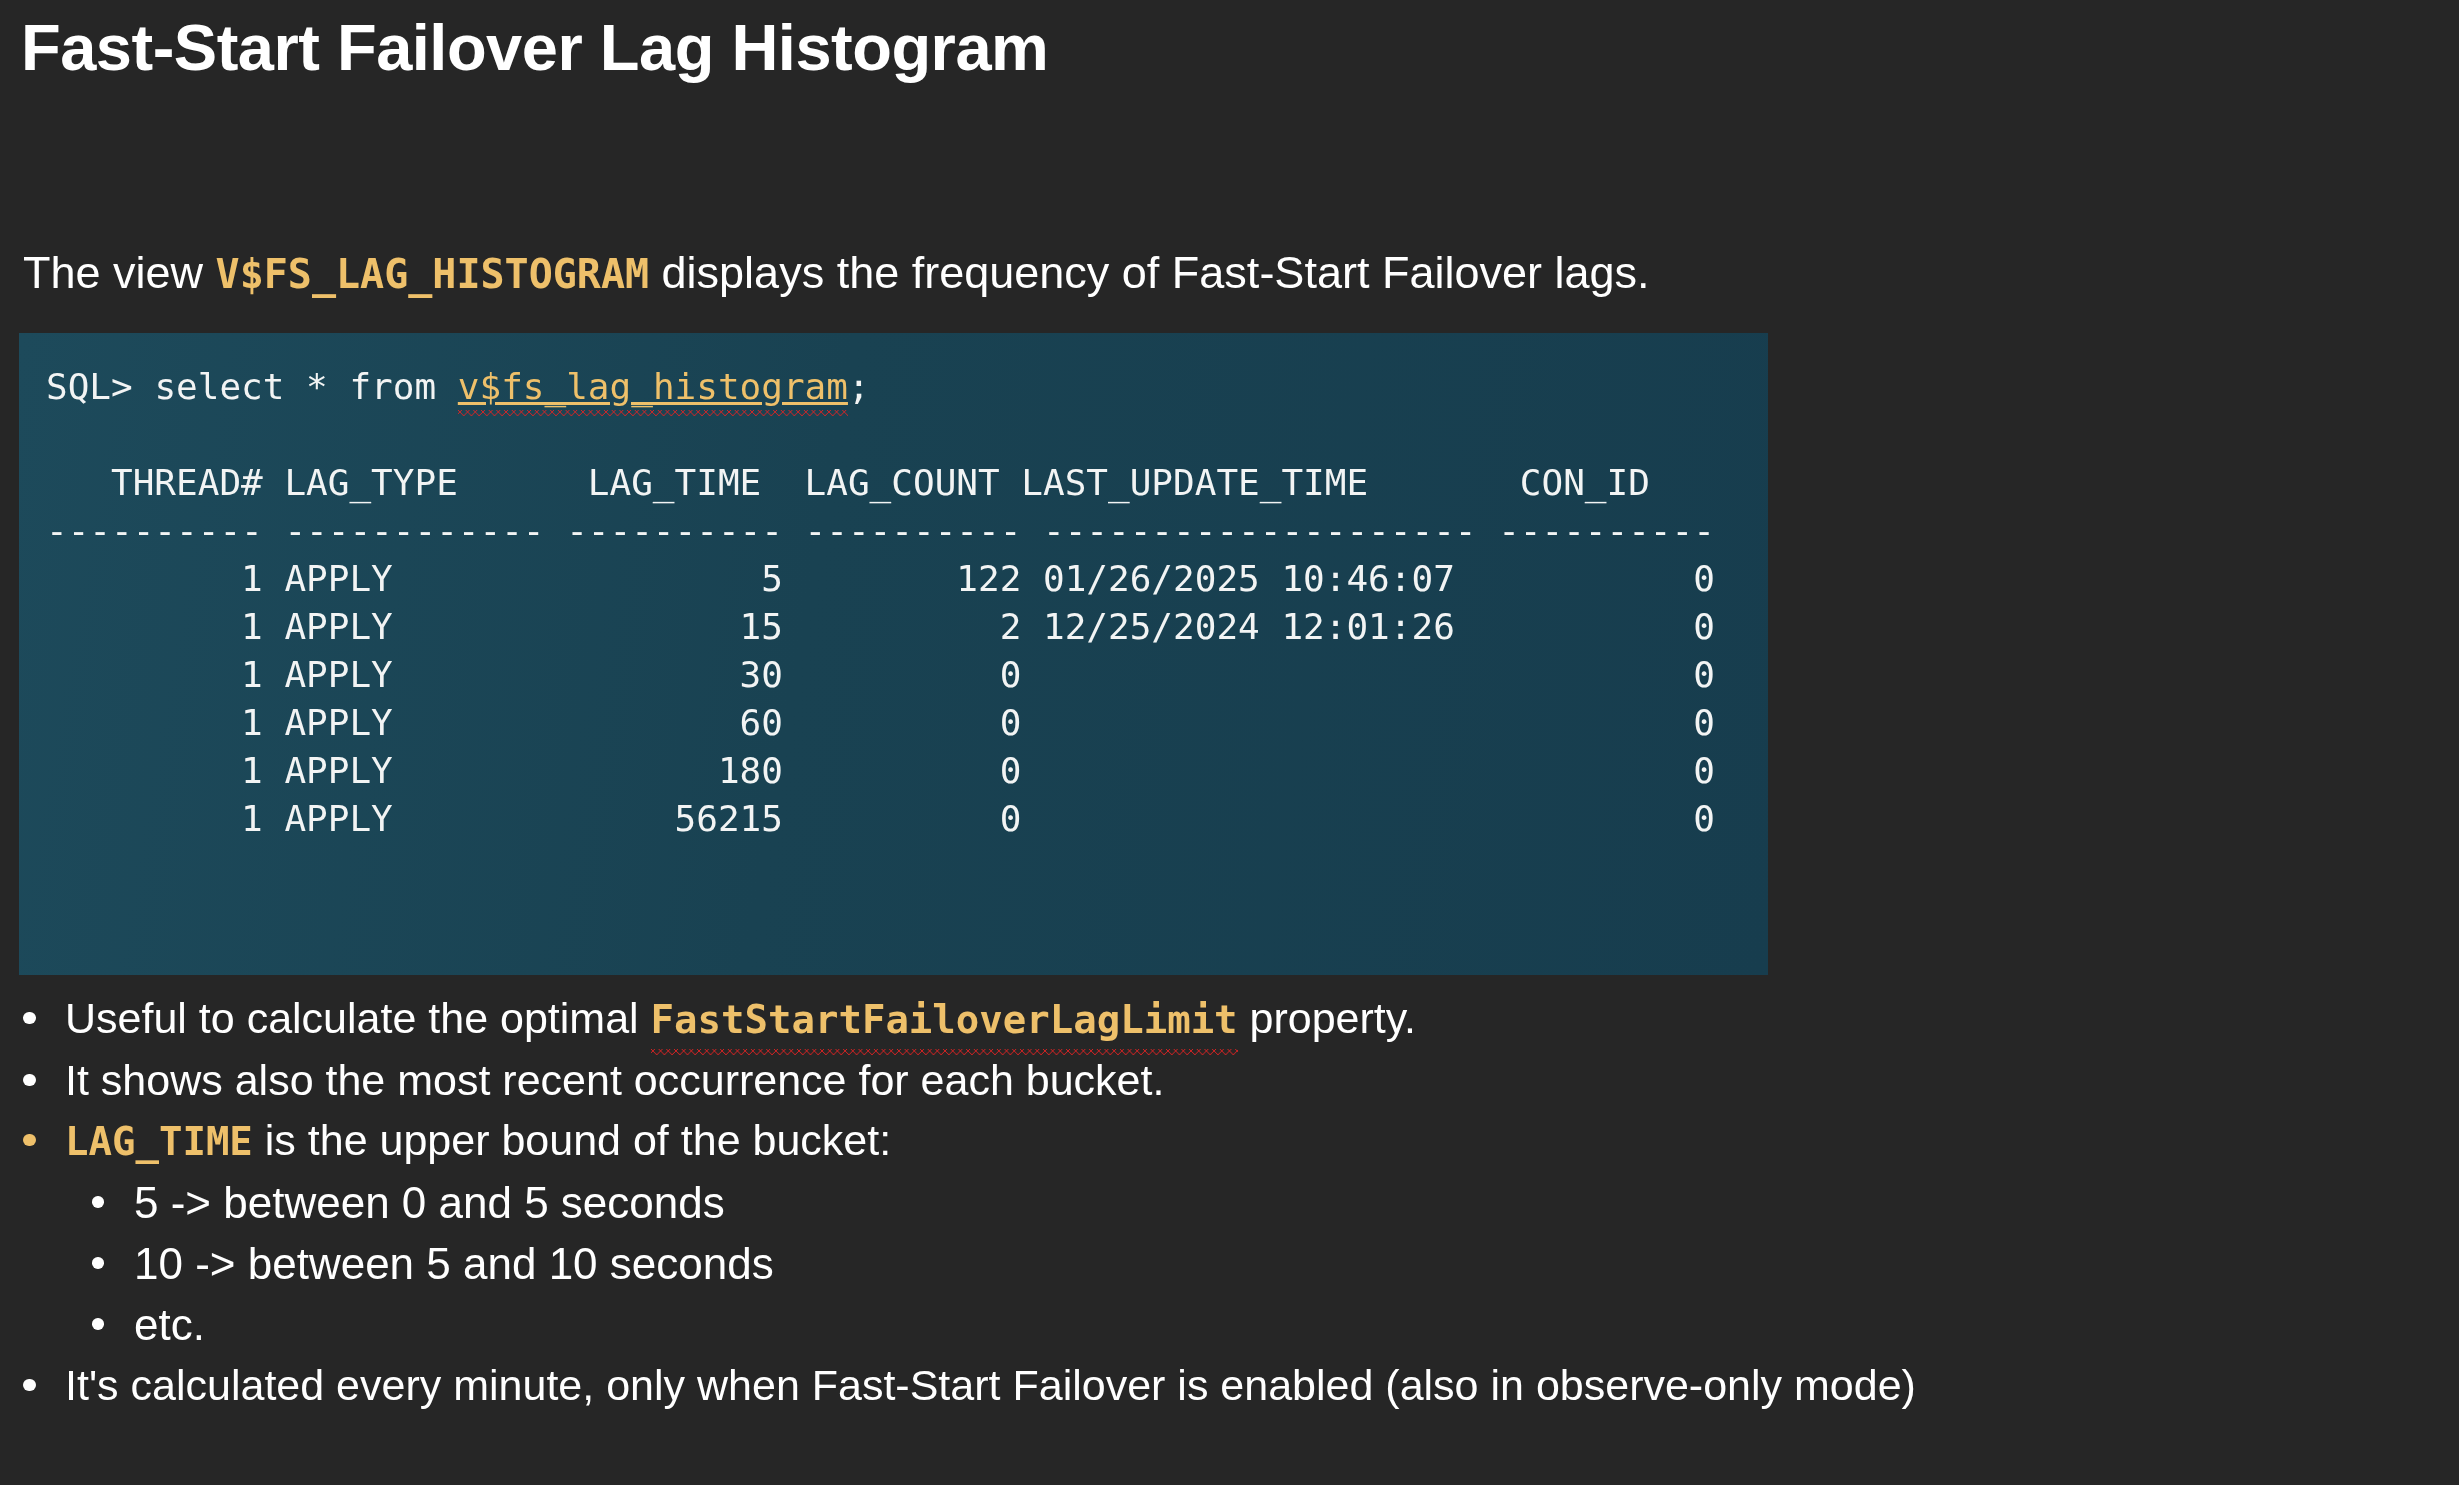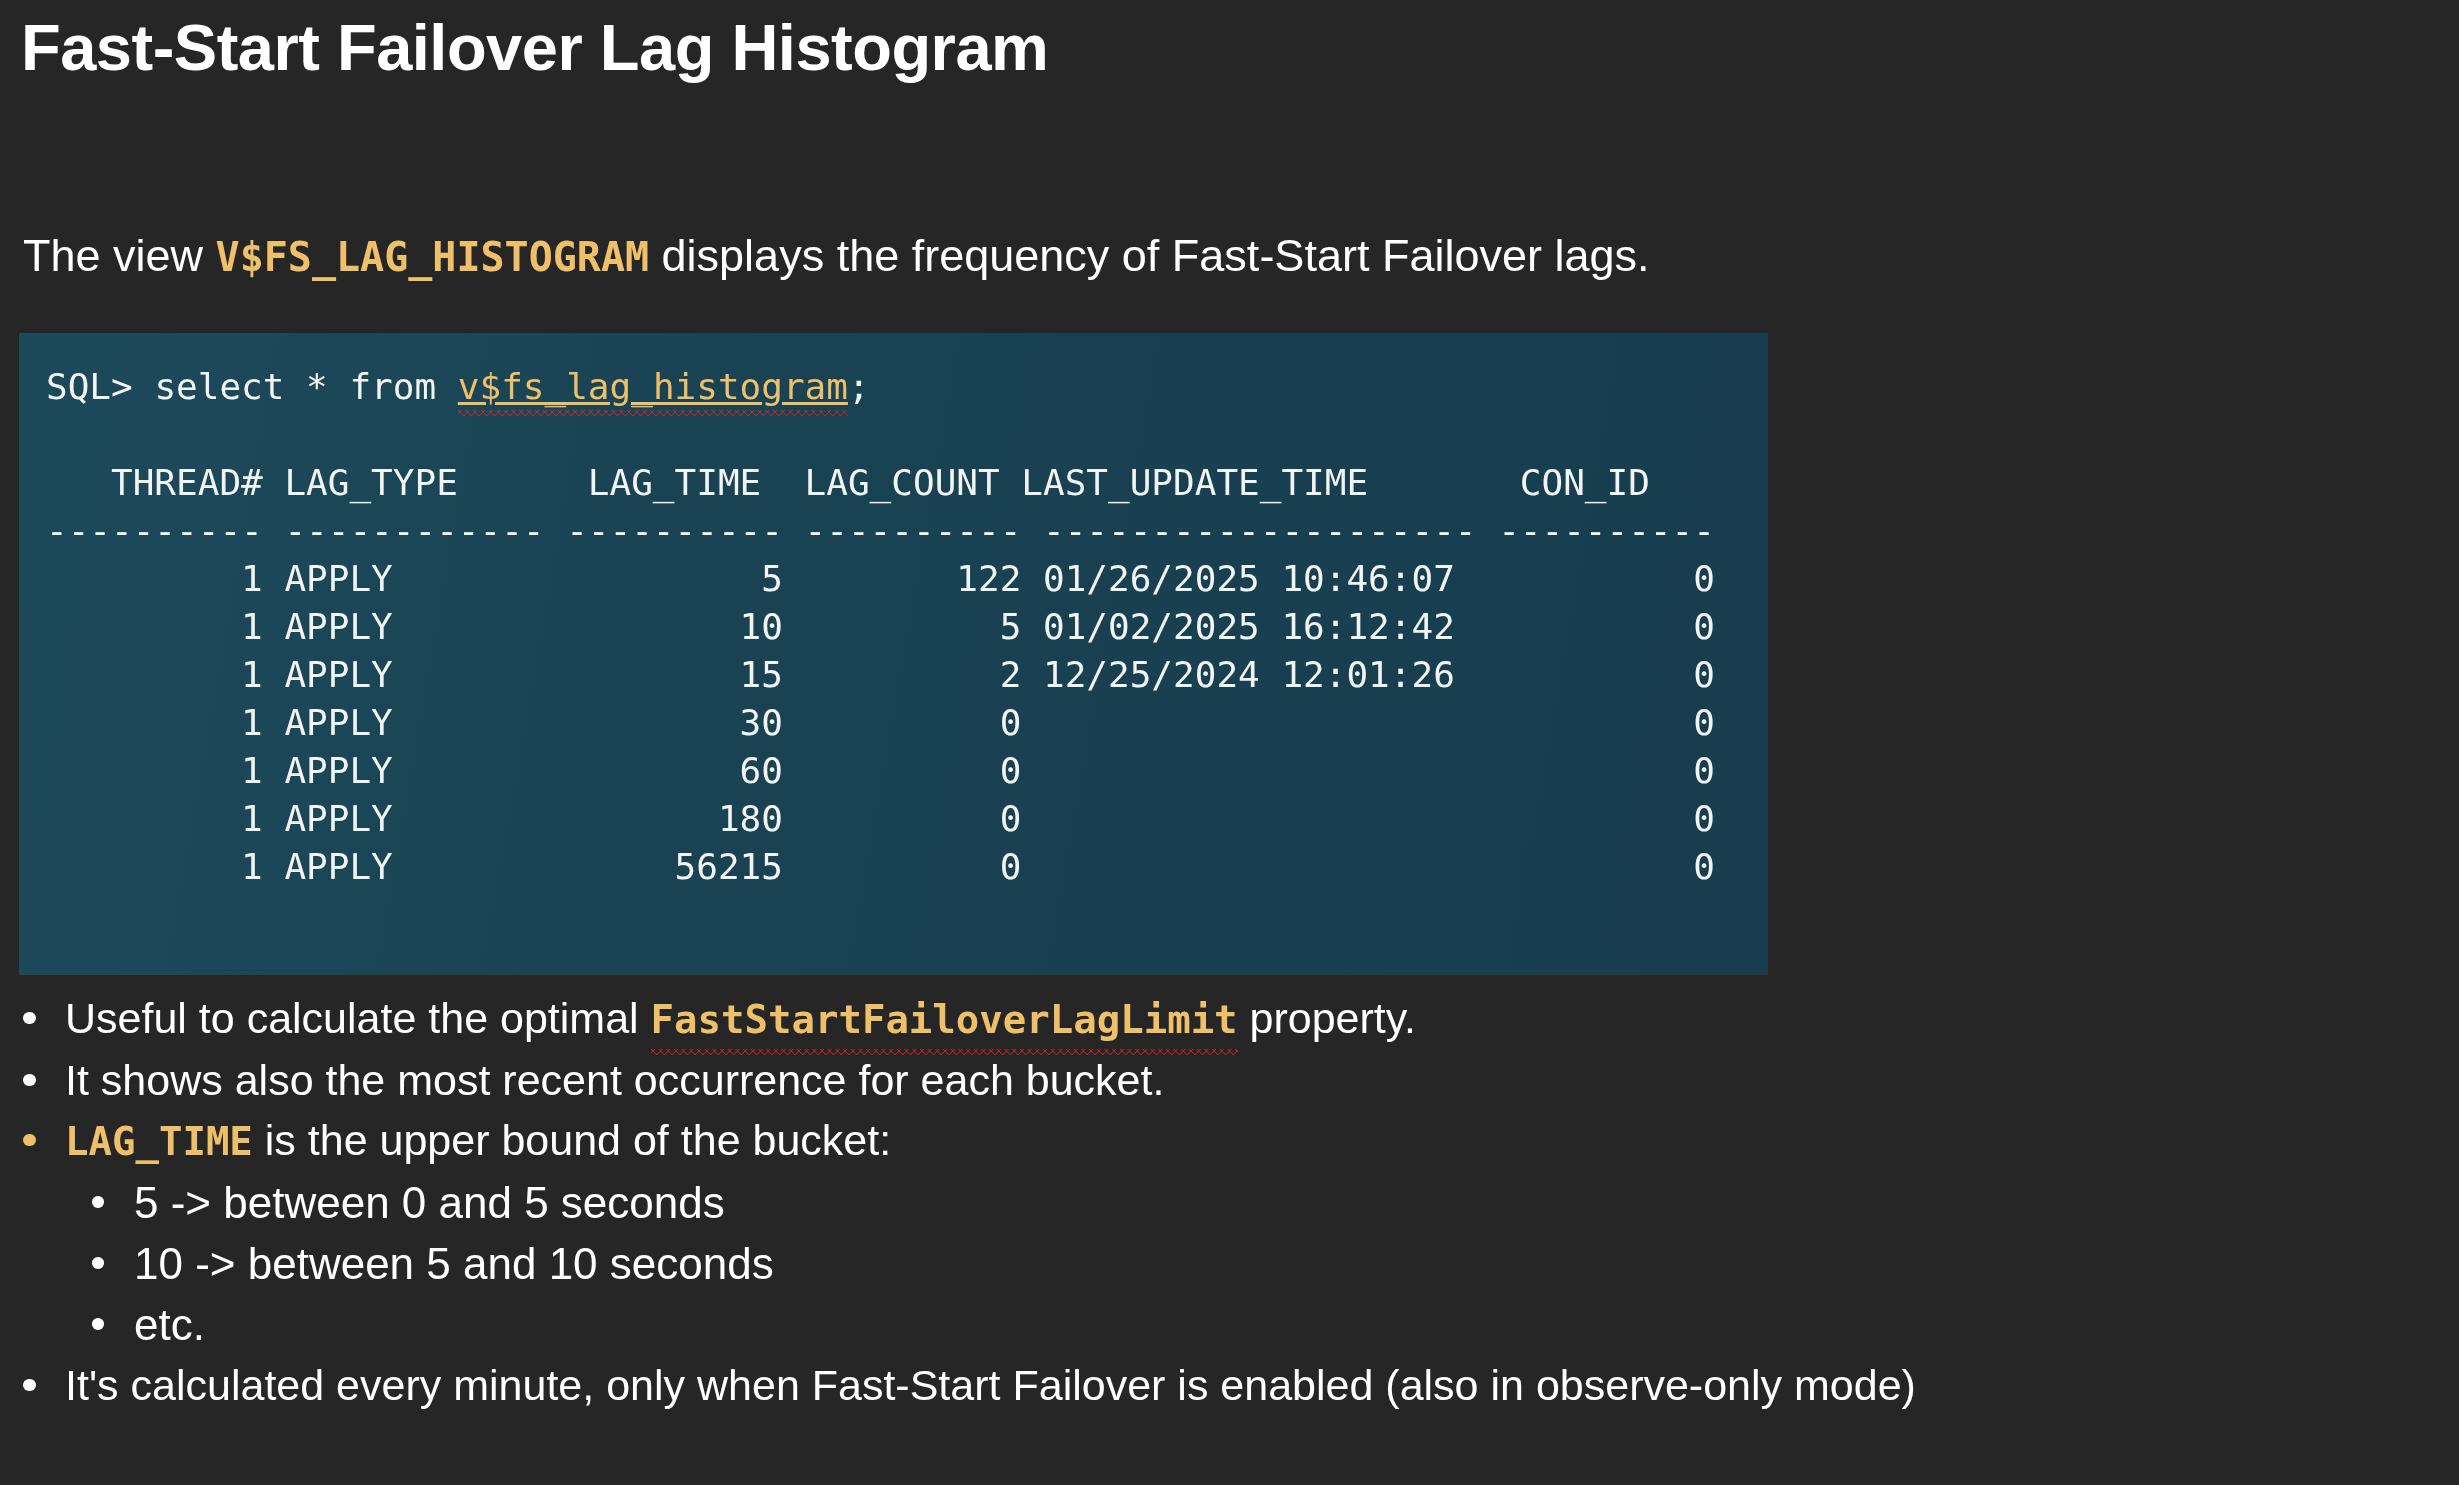--- a/index.html
+++ b/index.html
@@ -34,21 +34,21 @@
     font-weight: bold;
     letter-spacing: -0.5px;
     color: #ffffff;
     white-space: nowrap;
   }
 
   
   .intro {
     position: absolute;
     left: 23px;
-    top: 229px;
+    top: 246px;
     font-size: 45px;
     color: #ffffff;
     white-space: nowrap;
     line-height: 1.2;
   }
   .intro .code-inline {
     font-family: "DejaVu Sans Mono", "Liberation Mono", monospace;
     font-weight: bold;
     font-size: 40px;
     color: #eec06a;
@@ -166,21 +166,20 @@
   <div class="code-block">
 
     <div class="code-line"><span>SQL&gt; </span><span>select * from </span><span class="sql-ident squiggle">v$fs_lag_histogram</span><span>;</span></div>
 
     <div class="code-line blank">&nbsp;</div>
 
     <div class="code-line">   THREAD# LAG_TYPE      LAG_TIME  LAG_COUNT LAST_UPDATE_TIME       CON_ID</div>
     <div class="code-line">---------- ------------ ---------- ---------- -------------------- ----------</div>
 
     <div class="code-line">         1 APPLY                 5        122 01/26/2025 10:46:07           0</div>
-    <div class="code-line">         1 APPLY                10          5 01/02/2025 16:12:42           0</div>
     <div class="code-line">         1 APPLY                15          2 12/25/2024 12:01:26           0</div>
     <div class="code-line">         1 APPLY                30          0                               0</div>
     <div class="code-line">         1 APPLY                60          0                               0</div>
     <div class="code-line">         1 APPLY               180          0                               0</div>
     <div class="code-line">         1 APPLY             56215          0                               0</div>
   </div>
 
   <div class="bullets">
 
     <div class="bullet-row lvl1">

